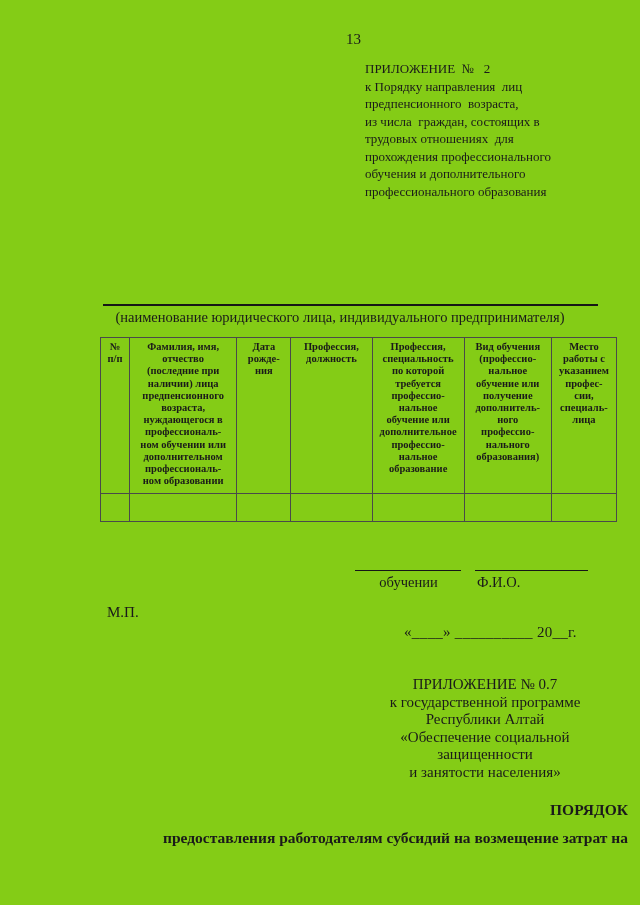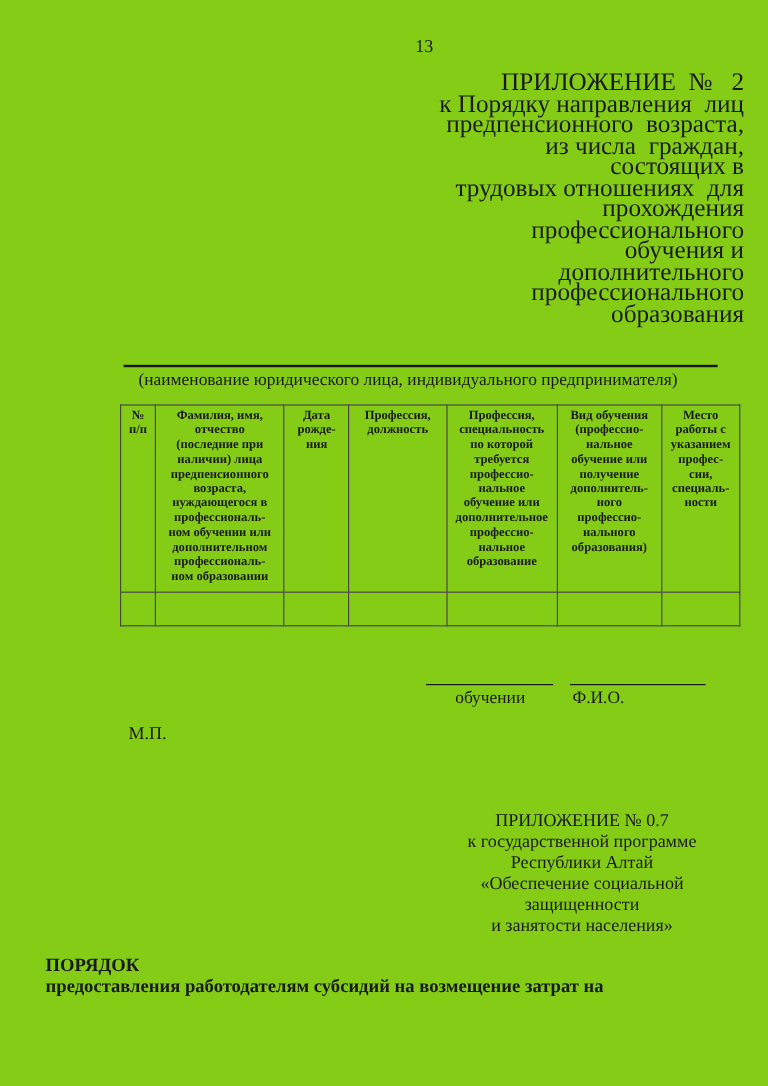--- a/index.html
+++ b/index.html
@@ -14,21 +14,21 @@
   }
   .pre  { white-space: pre-line; }
   .prew { white-space: pre-wrap; }
 
   .page-number {
     position: absolute; top: 31px; left: 346px;
     font-size: 15px; line-height: 16px;
   }
   .appendix2 {
     position: absolute; top: 60px; left: 365px; width: 255px;
-    font-size: 21px; line-height: 17.5px; text-align: right;
+    font-size: 13px; line-height: 17.5px; text-align: left;
   }
   .list-title {
     position: absolute; top: 215px; left: 39px; width: 590px;
     font-size: 15.5px; line-height: 19.3px; font-weight: bold; text-align: center;
   }
   .org-line {
     position: absolute; top: 304px; left: 103px; width: 495px;
     border-top: 2px solid #161616; height: 0;
   }
   .org-caption {
@@ -81,21 +81,21 @@
   .date-line {
     position: absolute; top: 623px; left: 404px;
     font-size: 15px; line-height: 18px; letter-spacing: 0.3px;
   }
   .appendix13 {
     position: absolute; top: 676px; left: 330px; width: 310px;
     font-size: 15px; line-height: 17.6px; text-align: center;
   }
   .order-heading {
     position: absolute; top: 796px; left: 38px; width: 590px;
-    font-size: 15.5px; line-height: 18px; font-weight: bold; text-align: left;
+    font-size: 15.5px; line-height: 28px; font-weight: bold; text-align: right;
   }
 </style>
 </head>
 <body>
 
 <div class="page">
 
   <div class="page-number">13</div>
 
   <div class="appendix2 prew">ПРИЛОЖЕНИЕ  №   2
@@ -162,21 +162,21 @@
 ного
 профессио-
 нального
 образования)</th>
         <th class="pre">Место
 работы  с
 указанием
 профес-
 сии,
 специаль-
-ности</th>
+лица</th>
       </tr>
     </thead>
     <tbody>
       <tr>
         <td class="empty-cell"></td>
         <td class="empty-cell"></td>
         <td class="empty-cell"></td>
         <td class="empty-cell"></td>
         <td class="empty-cell"></td>
         <td class="empty-cell"></td>
@@ -184,20 +184,21 @@
       </tr>
     </tbody>
   </table>
 
   <div class="sig-underline-1"></div>
   <div class="sig-underline-2"></div>
   <div class="sig-label-podpis">обучении</div>
   <div class="sig-label-fio">Ф.И.О.</div>
 
   <div class="stamp">М.П.</div>
+  <div class="date-line">«____»  __________  20__г.</div>
 
   <div class="appendix13 pre">ПРИЛОЖЕНИЕ № 0.7
 к  государственной  программе
 Республики  Алтай
 «Обеспечение социальной
 защищенности
 и  занятости  населения»</div>
 
   <div class="order-heading pre">ПОРЯДОК
 предоставления работодателям субсидий на возмещение затрат на</div>

